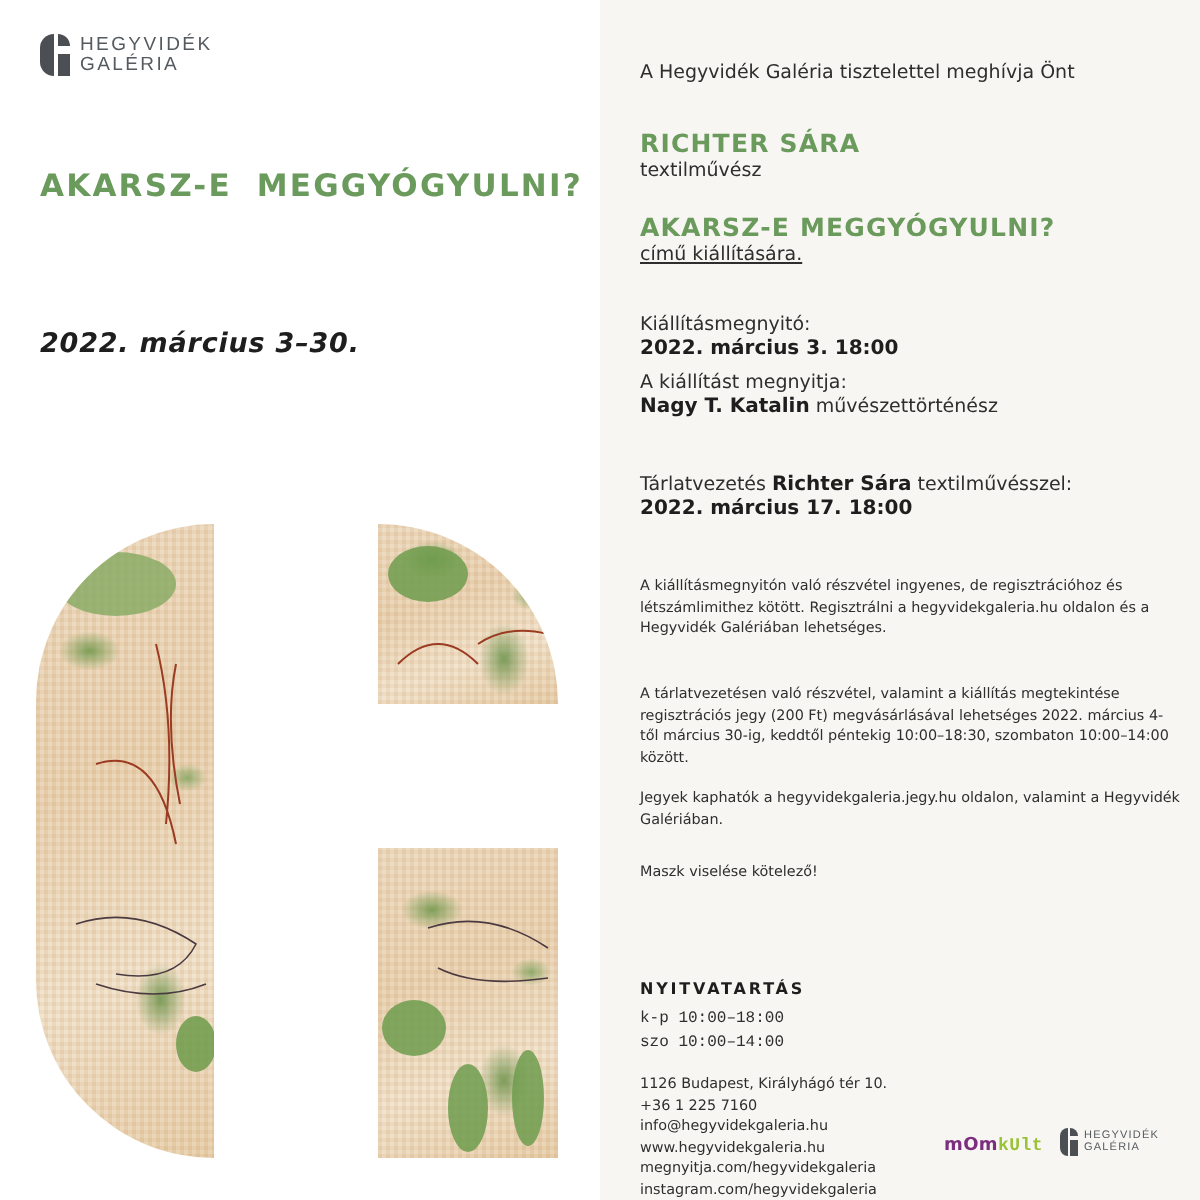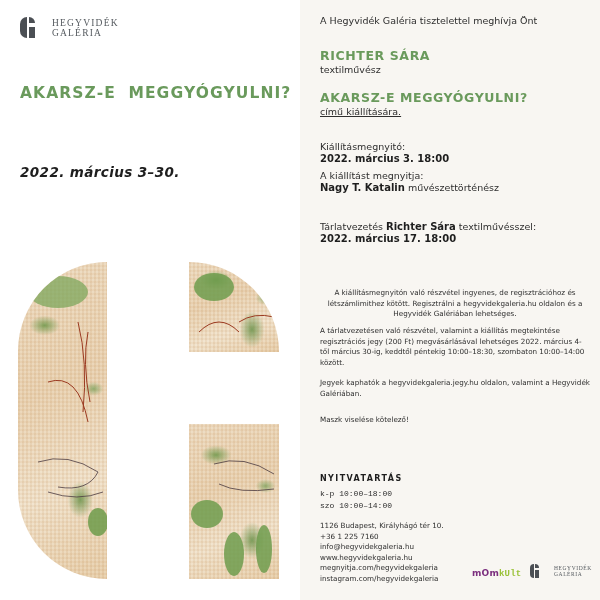--- a/index.html
+++ b/index.html
@@ -8,21 +8,21 @@
 
   .left { position: absolute; left: 0; top: 0; width: 300px; height: 600px; background: #ffffff; }
   .right { position: absolute; left: 300px; top: 0; width: 300px; height: 600px; background: #f8f6f2; }
 
   
   .logo { position: absolute; left: 20px; top: 17px; display: flex; align-items: center; gap: 5px; }
   .logo-mark { width: 15px; height: 21px; position: relative; }
   .logo-mark .lm-left { position: absolute; left: 0; top: 0; width: 7px; height: 21px; background: #4b4f54; border-radius: 7px 0 0 7px; }
   .logo-mark .lm-tr { position: absolute; left: 9px; top: 0; width: 6px; height: 6px; background: #4b4f54; border-top-right-radius: 6px; }
   .logo-mark .lm-br { position: absolute; left: 9px; top: 10px; width: 6px; height: 11px; background: #4b4f54; }
-  .logo-text { font-family: Liberation Serif, serif; font-size: 9.5px; line-height: 10px; letter-spacing: 1.2px; color: #555a5f; text-transform: uppercase; margin-left: 12px; }
+  .logo-text { font-family: Liberation Sans, sans-serif; font-size: 9.5px; line-height: 10px; letter-spacing: 1.2px; color: #555a5f; text-transform: uppercase; }
 
   .title-left { position: absolute; left: 20px; top: 84px; font-family: "DejaVu Sans", sans-serif; font-weight: bold; font-size: 15.5px; letter-spacing: 1.1px; color: #6a9a5c; word-spacing: 6px; }
   .date-left { position: absolute; left: 20px; top: 164px; font-weight: bold; font-size: 13.5px; letter-spacing: 0.4px; color: #1e1e1e; font-style: italic; }
 
   
   .tex {
     position: absolute; overflow: hidden;
     background:
       radial-gradient(ellipse 22px 14px at 30% 20%, rgba(108,150,72,0.85), transparent 70%),
       radial-gradient(ellipse 18px 26px at 70% 75%, rgba(96,140,64,0.8), transparent 70%),
@@ -30,38 +30,38 @@
       repeating-linear-gradient(90deg, rgba(190,140,90,0.10) 0 2px, rgba(255,255,255,0.08) 2px 4px),
       repeating-linear-gradient(0deg, rgba(200,150,100,0.10) 0 2px, rgba(255,255,255,0.06) 2px 4px),
       linear-gradient(160deg, #ecd9bd 0%, #e8d0ae 40%, #f0e1c9 70%, #e6cca6 100%);
   }
   .tex svg { position: absolute; left: 0; top: 0; }
   .shape-left { left: 18px; top: 262px; width: 89px; height: 317px; border-radius: 89px 0 0 89px; }
   .shape-tr { left: 189px; top: 262px; width: 90px; height: 90px; border-top-right-radius: 90px; }
   .shape-br { left: 189px; top: 424px; width: 90px; height: 155px; }
 
   
-  .r { position: absolute; left: 320px; }
+  .r { position: absolute; left: 320px; margin-top: 16px; }
   .invite { top: 15px; font-size: 9.5px; color: #2e2e2e; }
   .artist-name { top: 48px; font-weight: bold; font-size: 12.5px; letter-spacing: 0.6px; color: #6a9a5c; }
   .artist-role { top: 64px; font-size: 9.5px; color: #2e2e2e; }
   .title-right { top: 90px; font-weight: bold; font-size: 12.5px; letter-spacing: 0.6px; color: #6a9a5c; }
   .title-sub { top: 106px; font-size: 9.5px; color: #2e2e2e; text-decoration: underline; }
 
   .lbl { font-size: 9.5px; color: #2e2e2e; }
   .val { font-size: 10px; font-weight: bold; color: #1e1e1e; }
   .opening-lbl { top: 141px; }
   .opening-val { top: 153px; }
   .opener-lbl { top: 170px; }
   .opener-val { top: 182px; }
   .tour-lbl { top: 221px; }
   .tour-val { top: 233px; }
 
   .para { font-size: 7.2px; line-height: 10.5px; color: #2e2e2e; width: 270px; }
-  .p1 { top: 288px; text-align: center; }
+  .p1 { top: 272px; }
   .p2 { top: 326px; }
   .p3 { top: 378px; }
   .p4 { top: 415px; }
 
   .hours-title { top: 474px; font-weight: bold; font-size: 8px; letter-spacing: 1.4px; color: #1e1e1e; }
   .hours { top: 488px; font-size: 8px; line-height: 12px; color: #2e2e2e; font-family: Liberation Mono, monospace; }
   .contact { top: 521px; font-size: 7.2px; line-height: 10.5px; color: #2e2e2e; }
 
   .momkult { position: absolute; left: 472px; top: 568px; font-family: "DejaVu Sans", sans-serif; font-weight: bold; font-size: 9px; letter-spacing: 0.2px; }
   .momkult .m1 { color: #7b2e7e; }

